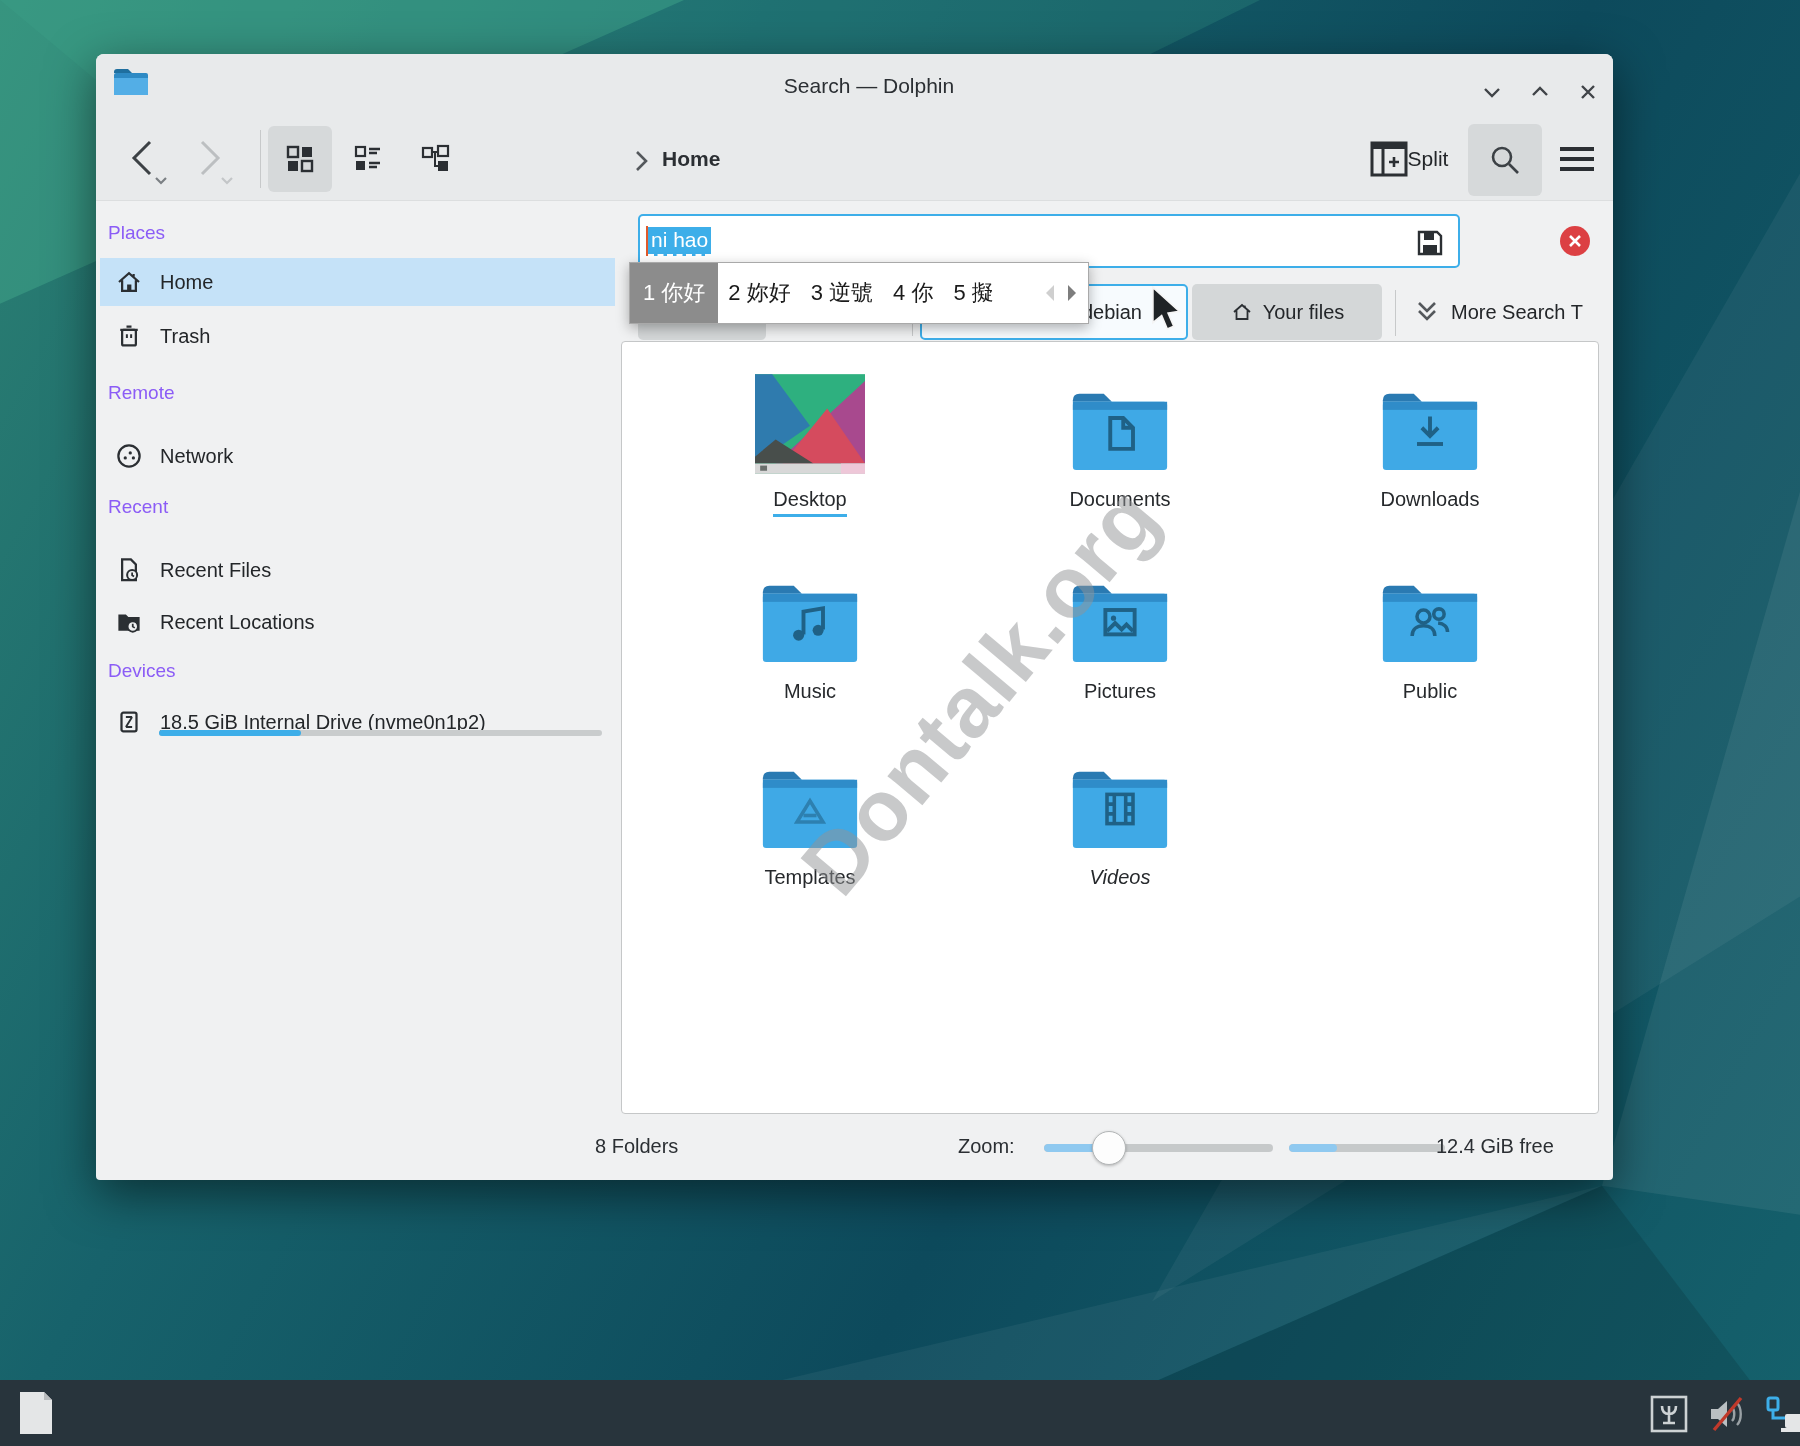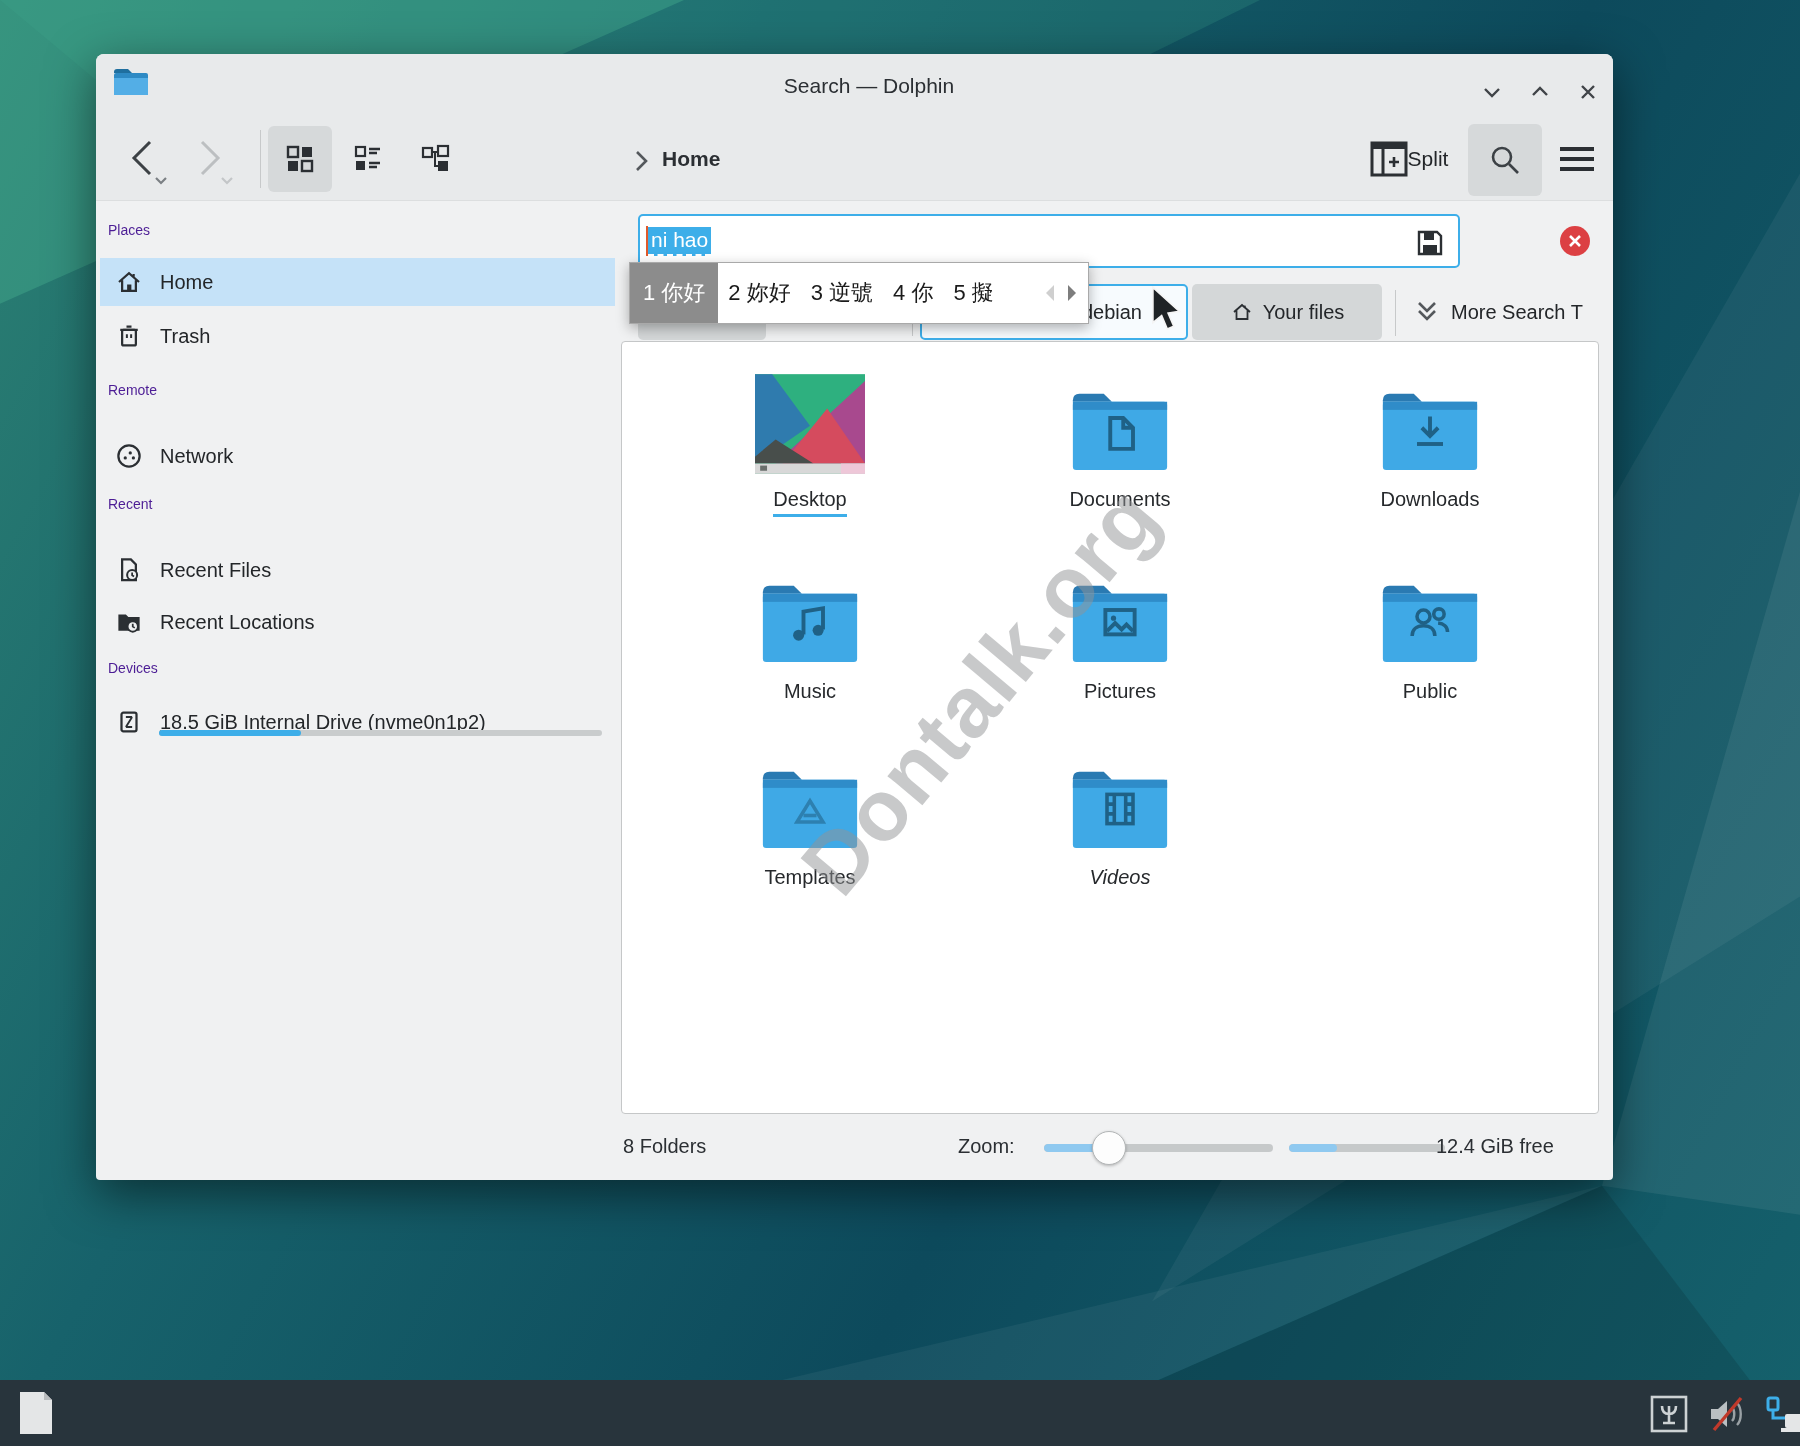--- a/index.html
+++ b/index.html
@@ -15,21 +15,21 @@
   
   .win{left:96px;top:54px;width:1517px;height:1126px;background:#f0f1f2;
        border-radius:8px 8px 4px 4px;box-shadow:0 14px 48px rgba(0,0,0,.5);overflow:hidden;z-index:10;}
   .win-head{left:0;top:0;width:1517px;height:146px;background:#e8eaeb;border-bottom:1px solid #dcdedf;}
   .win-title{left:0;top:20px;width:1546px;text-align:center;font-size:21px;color:#2b2f33;}
   .tbtn{display:flex;align-items:center;justify-content:center;}
   .pressed{background:#d6d9da;border-radius:6px;}
   .sep-v{width:1px;background:#c7c9ca;}
   .crumb{font-size:21px;font-weight:bold;color:#2b2f33;}
   
-  .sb-header{font-size:14px;color:#4c1d95;}
+  .sb-header{font-size:19px;color:#8b5cf6;}
   .sb-item{display:flex;align-items:center;gap:16px;padding-left:14px;width:501px;height:48px;font-size:20px;cursor:default;}
   .sb-item.sel{background:#c5e2f8;}
   .sb-ico{flex:0 0 auto;}
   
   .searchbox{left:542px;top:160px;width:822px;height:54px;background:#fff;border:2px solid #3daee9;border-radius:5px;box-sizing:border-box;}
   .preedit{position:absolute;left:8px;top:11px;font-size:21px;color:#fff;background:#3daee9;
            padding:1px 3px 2px 3px;border-bottom:2px dashed #fff;}
   .caret{position:absolute;left:6px;top:10px;width:2px;height:30px;background:#e05a2b;}
   
   .chip{height:56px;border-radius:5px;box-sizing:border-box;display:flex;align-items:center;justify-content:center;font-size:20px;gap:9px;}
@@ -381,21 +381,21 @@
           <path d="M28.5 18v18M35.5 18v18"></path>
           <path d="M24 24h4.5M24 30h4.5M35.5 24H40M35.5 30H40"></path>
         </g>
       </svg>
         </div>
       <span class="file-label">Videos</span>
     </div>
 
     <div class="abs watermark">Dontalk.org</div>
 
-    <div class="abs status-txt" style="left:527px;top:1081px;">8 Folders</div>
+    <div class="abs status-txt" style="left:499px;top:1081px;">8 Folders</div>
     <div class="abs status-txt" style="left:862px;top:1081px;">Zoom:</div>
     <div class="abs track" style="left:948px;top:1090px;width:229px;">
       <div class="fill" style="width:29%;"></div>
     </div>
     <div class="abs knob" style="left:996px;top:1077px;"></div>
     <div class="abs track" style="left:1193px;top:1090px;width:156px;">
       <div class="fill" style="width:31%;"></div>
     </div>
     <div class="abs status-txt" style="left:1340px;top:1081px;width:170px;text-align:left;">12.4 GiB free</div>
 

